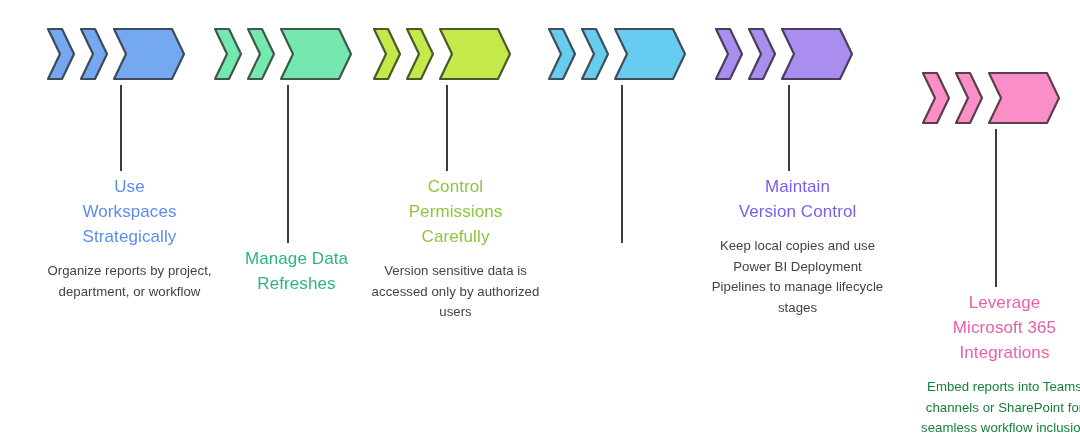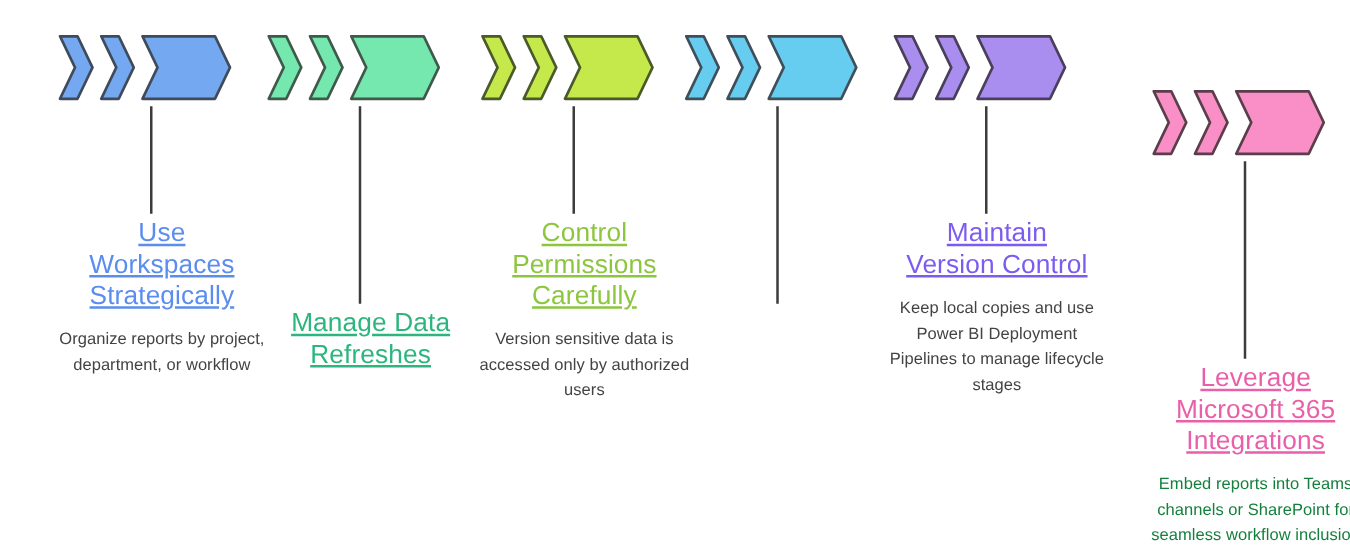--- a/index.html
+++ b/index.html
@@ -61,26 +61,25 @@
   }
 
   
   .text-block {
     position: absolute;
     left: -8px;
     width: 183px;
     text-align: center;
   }
   .step-title {
-    font-size: 21px;
+    font-size: 17px;
     line-height: 25px;
     font-weight: 400;
     margin: 0 0 12px 0;
     letter-spacing: 0.1px;
-    text-decoration: underline;
   }
   .step-desc {
     font-size: 13.2px;
     line-height: 20.5px;
     color: #434343;
     font-weight: 400;
     margin: 0;
     letter-spacing: 0.05px;
     text-align: center;
   }
@@ -129,21 +128,21 @@
           <svg viewBox="0 0 74 52" preserveAspectRatio="none">
             <path d="M 2,1 L 60,1 L 72,26 L 60,51 L 2,51 L 14,26 Z" fill="#74e8ae" stroke="#3f5a4a" stroke-width="2.2" stroke-linejoin="round"></path>
           </svg>
         </div>
       </div>
       <div class="connector" style="top: 85px; height: 158px; background: rgb(60, 60, 60);"></div>
       <div class="text-block" style="top: 246px;">
         <div class="step-title" style="color: rgb(44, 182, 125);">Manage Data<br>Refreshes</div>
       </div>
     </div>
-    <div class="step-column" style="left: 384px;">
+    <div class="step-column" style="left: 372px;">
       <div class="chevron-group">
         <div class="chevron chev-a">
           <svg viewBox="0 0 30 52" preserveAspectRatio="none">
             <path d="M 2,1 L 16,1 L 28,26 L 16,51 L 2,51 L 14,26 Z" fill="#c5e84a" stroke="#4a5a2a" stroke-width="2.2" stroke-linejoin="round"></path>
           </svg>
         </div>
         <div class="chevron chev-b">
           <svg viewBox="0 0 30 52" preserveAspectRatio="none">
             <path d="M 2,1 L 16,1 L 28,26 L 16,51 L 2,51 L 14,26 Z" fill="#c5e84a" stroke="#4a5a2a" stroke-width="2.2" stroke-linejoin="round"></path>
           </svg>

